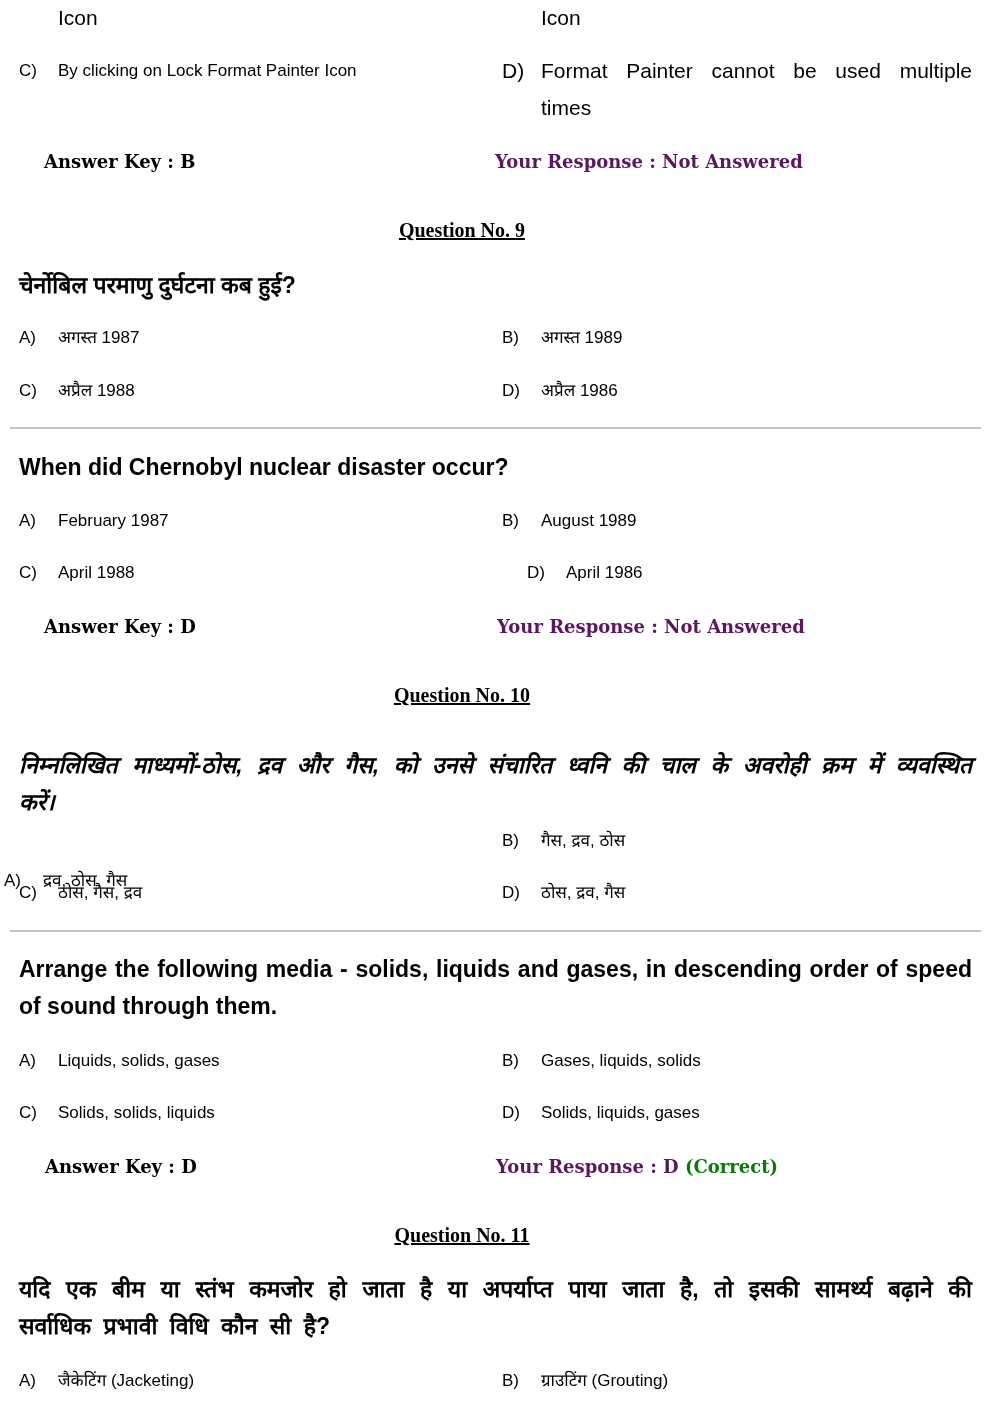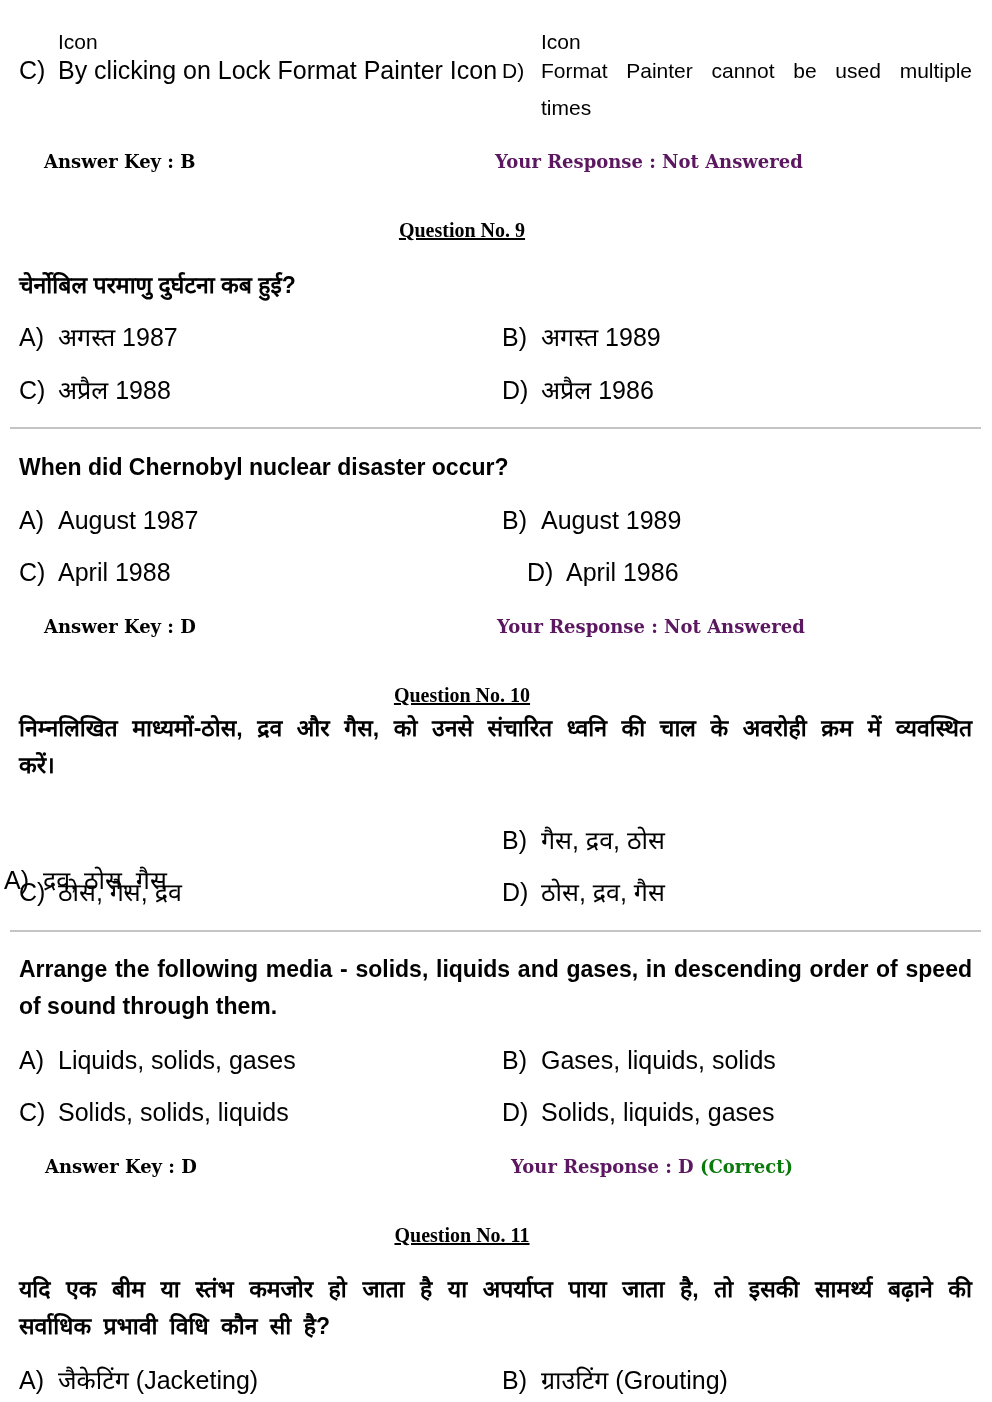--- a/index.html
+++ b/index.html
@@ -1,19 +1,19 @@
 <!DOCTYPE html>
 <html><head>
 <meta charset="utf-8">
 <style>
   html, body { margin: 0; padding: 0; background: #ffffff; }
   body { width: 992px; height: 1402px; overflow: hidden; position: relative;
          font-family: "Liberation Sans", sans-serif; color: #000; }
-  .abs { position: absolute; margin-top: 24px; }
-  .opt { position: absolute; font-size: 25px; line-height: 37px; white-space: nowrap; }
+  .abs { position: absolute; }
+  .opt { position: absolute; font-size: 17px; line-height: 37px; white-space: nowrap; }
   .opt .lbl { display: inline-block; width: 39px; }
   .opt-wrap { position: absolute; font-size: 21px; line-height: 37px; }
   .opt-wrap .lbl { position: absolute; left: 0; top: 0; }
   .opt-wrap .txt { display: block; margin-left: 39px; text-align: justify; text-align-last: left; word-spacing: 8px; }
   .qhead { position: absolute; left: 0; width: 924px; text-align: center;
            font-family: "Liberation Serif", serif; font-weight: bold; font-size: 20px; }
   .qhead span { text-decoration: underline; }
   .qtext { position: absolute; left: 19px; width: 953px; font-weight: bold; font-size: 23px;
            line-height: 37px; text-align: justify; }
   .qtext.hi { word-spacing: 6px; }
@@ -45,46 +45,46 @@
 <div class="qtext" style="top:267px;">चेर्नोबिल परमाणु दुर्घटना कब हुई?</div>
 
 <div class="opt" style="left:19px; top:319px;"><span class="lbl">A)</span><span>अगस्त 1987</span></div>
 <div class="opt" style="left:502px; top:319px;"><span class="lbl">B)</span><span>अगस्त 1989</span></div>
 <div class="opt" style="left:19px; top:372px;"><span class="lbl">C)</span><span>अप्रैल 1988</span></div>
 <div class="opt" style="left:502px; top:372px;"><span class="lbl">D)</span><span>अप्रैल 1986</span></div>
 
 <div class="divider" style="top:427px;"></div>
 
 <div class="qtext" style="top:449px;">When did Chernobyl nuclear disaster occur?</div>
-<div class="opt" style="left:19px; top:502px;"><span class="lbl">A)</span><span>August 1987</span></div>
+<div class="opt" style="left:19px; top:502px;"><span class="lbl">A)</span><span>February 1987</span></div>
 <div class="opt" style="left:502px; top:502px;"><span class="lbl">B)</span><span>August 1989</span></div>
 <div class="opt" style="left:19px; top:554px;"><span class="lbl">C)</span><span>April 1988</span></div>
 <div class="opt" style="left:527px; top:554px;"><span class="lbl">D)</span><span>April 1986</span></div>
 
 <div class="key" style="left:44px; top:616px;">Answer Key : D</div>
 <div class="resp" style="left:497px; top:616px;">Your Response : Not Answered</div>
 
 <div class="qhead" style="top:684px;"><span>Question No. 10</span></div>
-<div class="qtext hi" style="top:710px;">निम्नलिखित माध्यमों-ठोस, द्रव और गैस, को उनसे संचारित ध्वनि की चाल के अवरोही क्रम में व्यवस्थित करें।</div>
+<div class="qtext hi" style="top:747px;font-style:italic;">निम्नलिखित माध्यमों-ठोस, द्रव और गैस, को उनसे संचारित ध्वनि की चाल के अवरोही क्रम में व्यवस्थित करें।</div>
 
 <div class="opt" style="left:4px; top:822px;margin-top:40px;"><span class="lbl">A)</span><span>द्रव, ठोस, गैस</span></div>
 <div class="opt" style="left:502px; top:822px;"><span class="lbl">B)</span><span>गैस, द्रव, ठोस</span></div>
 <div class="opt" style="left:19px; top:874px;"><span class="lbl">C)</span><span>ठोस, गैस, द्रव</span></div>
 <div class="opt" style="left:502px; top:874px;"><span class="lbl">D)</span><span>ठोस, द्रव, गैस</span></div>
 
 <div class="divider" style="top:930px;"></div>
 
 <div class="qtext" style="top:951px;">Arrange the following media - solids, liquids and gases, in descending order of speed of sound through them.</div>
 <div class="opt" style="left:19px; top:1042px;"><span class="lbl">A)</span><span>Liquids, solids, gases</span></div>
 <div class="opt" style="left:502px; top:1042px;"><span class="lbl">B)</span><span>Gases, liquids, solids</span></div>
 <div class="opt" style="left:19px; top:1094px;"><span class="lbl">C)</span><span>Solids, solids, liquids</span></div>
 <div class="opt" style="left:502px; top:1094px;"><span class="lbl">D)</span><span>Solids, liquids, gases</span></div>
 
 <div class="key" style="left:45px; top:1156px;">Answer Key : D</div>
-<div class="resp" style="left:511px; top:1156px;">
+<div class="resp" style="left:496px; top:1156px;">
   <span>Your Response : D</span>
   <span class="ok">(Correct)</span>
 </div>
 
 <div class="qhead" style="top:1224px;"><span>Question No. 11</span></div>
 <div class="qtext hi" style="top:1271px;">यदि एक बीम या स्तंभ कमजोर हो जाता है या अपर्याप्त पाया जाता है, तो इसकी सामर्थ्य बढ़ाने की सर्वाधिक प्रभावी विधि कौन सी है?</div>
 
 <div class="opt" style="left:19px; top:1362px;"><span class="lbl">A)</span><span>जैकेटिंग (Jacketing)</span></div>
 <div class="opt" style="left:502px; top:1362px;"><span class="lbl">B)</span><span>ग्राउटिंग (Grouting)</span></div>
 

